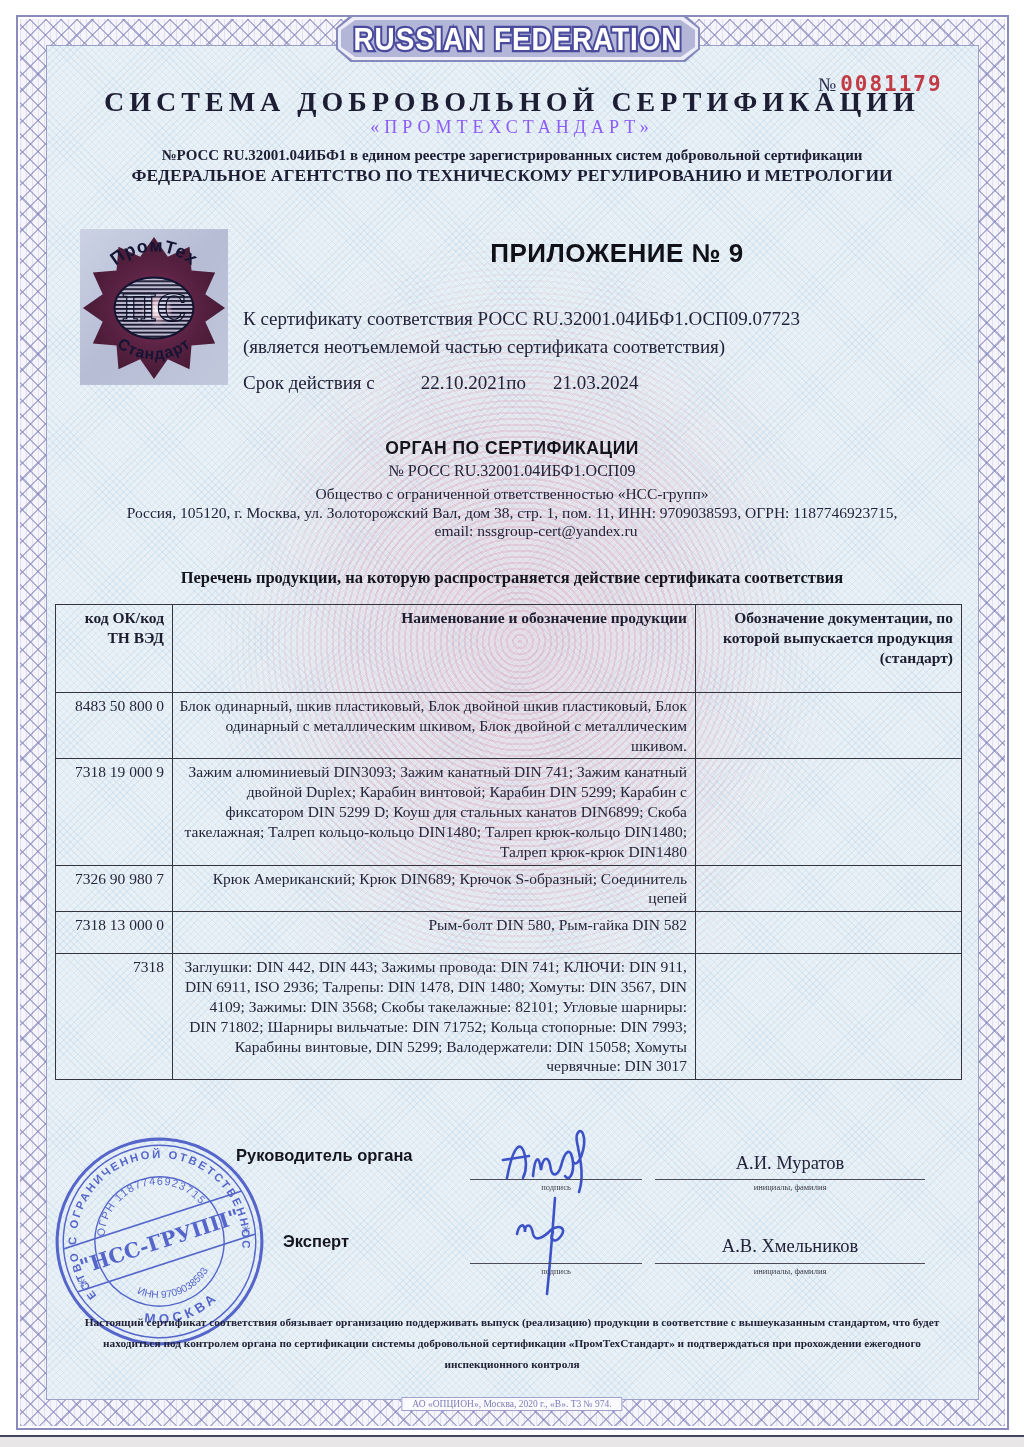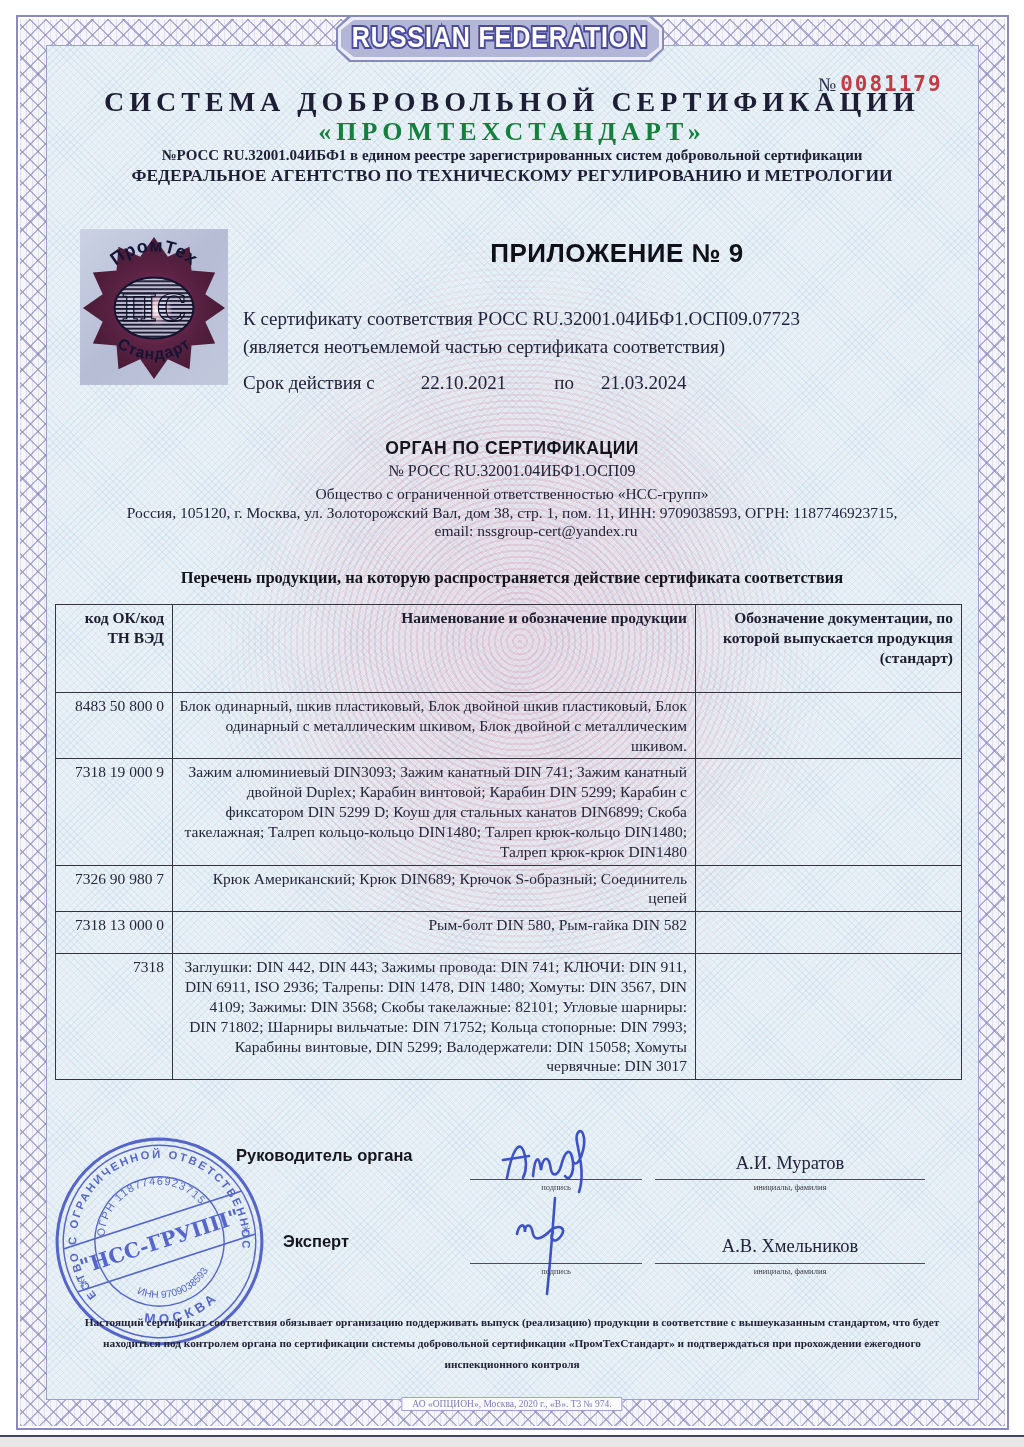--- a/index.html
+++ b/index.html
@@ -31,48 +31,48 @@
     mask-image: radial-gradient(ellipse 56% 52% at 50% 45%, #000 38%, transparent 78%);
   }
   .scan-edge { position:absolute; left:0; right:0; top:1435px; height:12px;
     background:#e8e6e6; border-top:2px solid #44445a; }
 
   .abs { position:absolute; }
   .center { left:0; width:100%; text-align:center; }
   .sans { font-family:"Liberation Sans", sans-serif; }
 
   
-  .banner { left:336px; top:15px; width:328px; height:47px; }
+  .banner { left:336px; top:15px; width:364px; height:47px; }
   .banner .l1,.banner .l2,.banner .l3 { position:absolute;
     clip-path:polygon(4% 0,96% 0,100% 27%,100% 73%,96% 100%,4% 100%,0 73%,0 27%); }
   .banner .l1 { inset:0;   background:#8689bc; }
   .banner .l2 { inset:2px; background:#eceдf6; background:#ecedf6; }
   .banner .l3 { inset:5px; background:#b3b6d6; }
   .banner svg { position:absolute; inset:0; }
 
   
   .serial { top:72px; left:818px; }
   .serial .nsign { font-size:19px; color:#2a2a4a; }
   .serial .digits { font-family:"DejaVu Sans Mono", monospace; font-weight:bold;
     font-size:21px; letter-spacing:2px; color:#c23b44; }
   .h1 { top:86px;  font-size:28px; font-weight:600; letter-spacing:5px; color:#1d1d34; }
-  .h2 { top:117px; font-size:26px; font-weight:700; letter-spacing:5px; color:#15803d; }
+  .h2 { top:117px; font-size:18px; font-weight:400; letter-spacing:5px; color:#8b5cf6; }
   .registry { top:147px; font-size:15px;   font-weight:bold; color:#1d1d34; }
   .agency   { top:165px; font-size:17.5px; font-weight:bold; color:#1d1d34; }
 
   
   .logo { left:80px; top:229px; width:148px; height:156px; }
   .annex-title { top:238px; left:234px; width:766px; text-align:center;
     font-size:26px; font-weight:bold; color:#101018; letter-spacing:.5px; }
   .cert-line { left:243px; top:308px; font-size:19px; }
   .cert-note { left:243px; top:336px; font-size:19px; }
   .validity  { left:243px; top:372px; font-size:19px; }
   .validity b { font-weight:normal; }
   .validity .d1 { margin-left:46px; }
-  .validity .po { margin-left:48px; }
+  .validity .po { }
   .validity .d2 { margin-left:27px; }
 
   
   .org-head  { top:438px; font-size:17.5px; font-weight:bold; color:#15151f; letter-spacing:.5px; }
   .org-num   { top:462px; font-size:16px; }
   .org-name  { top:485px; font-size:15.5px; }
   .org-addr  { top:504px; font-size:15.5px; }
   .org-email { top:522px; font-size:15.5px;padding-left:24px; }
   .products-head { top:568px; font-size:16.5px; font-weight:bold; color:#15151f; }
 

